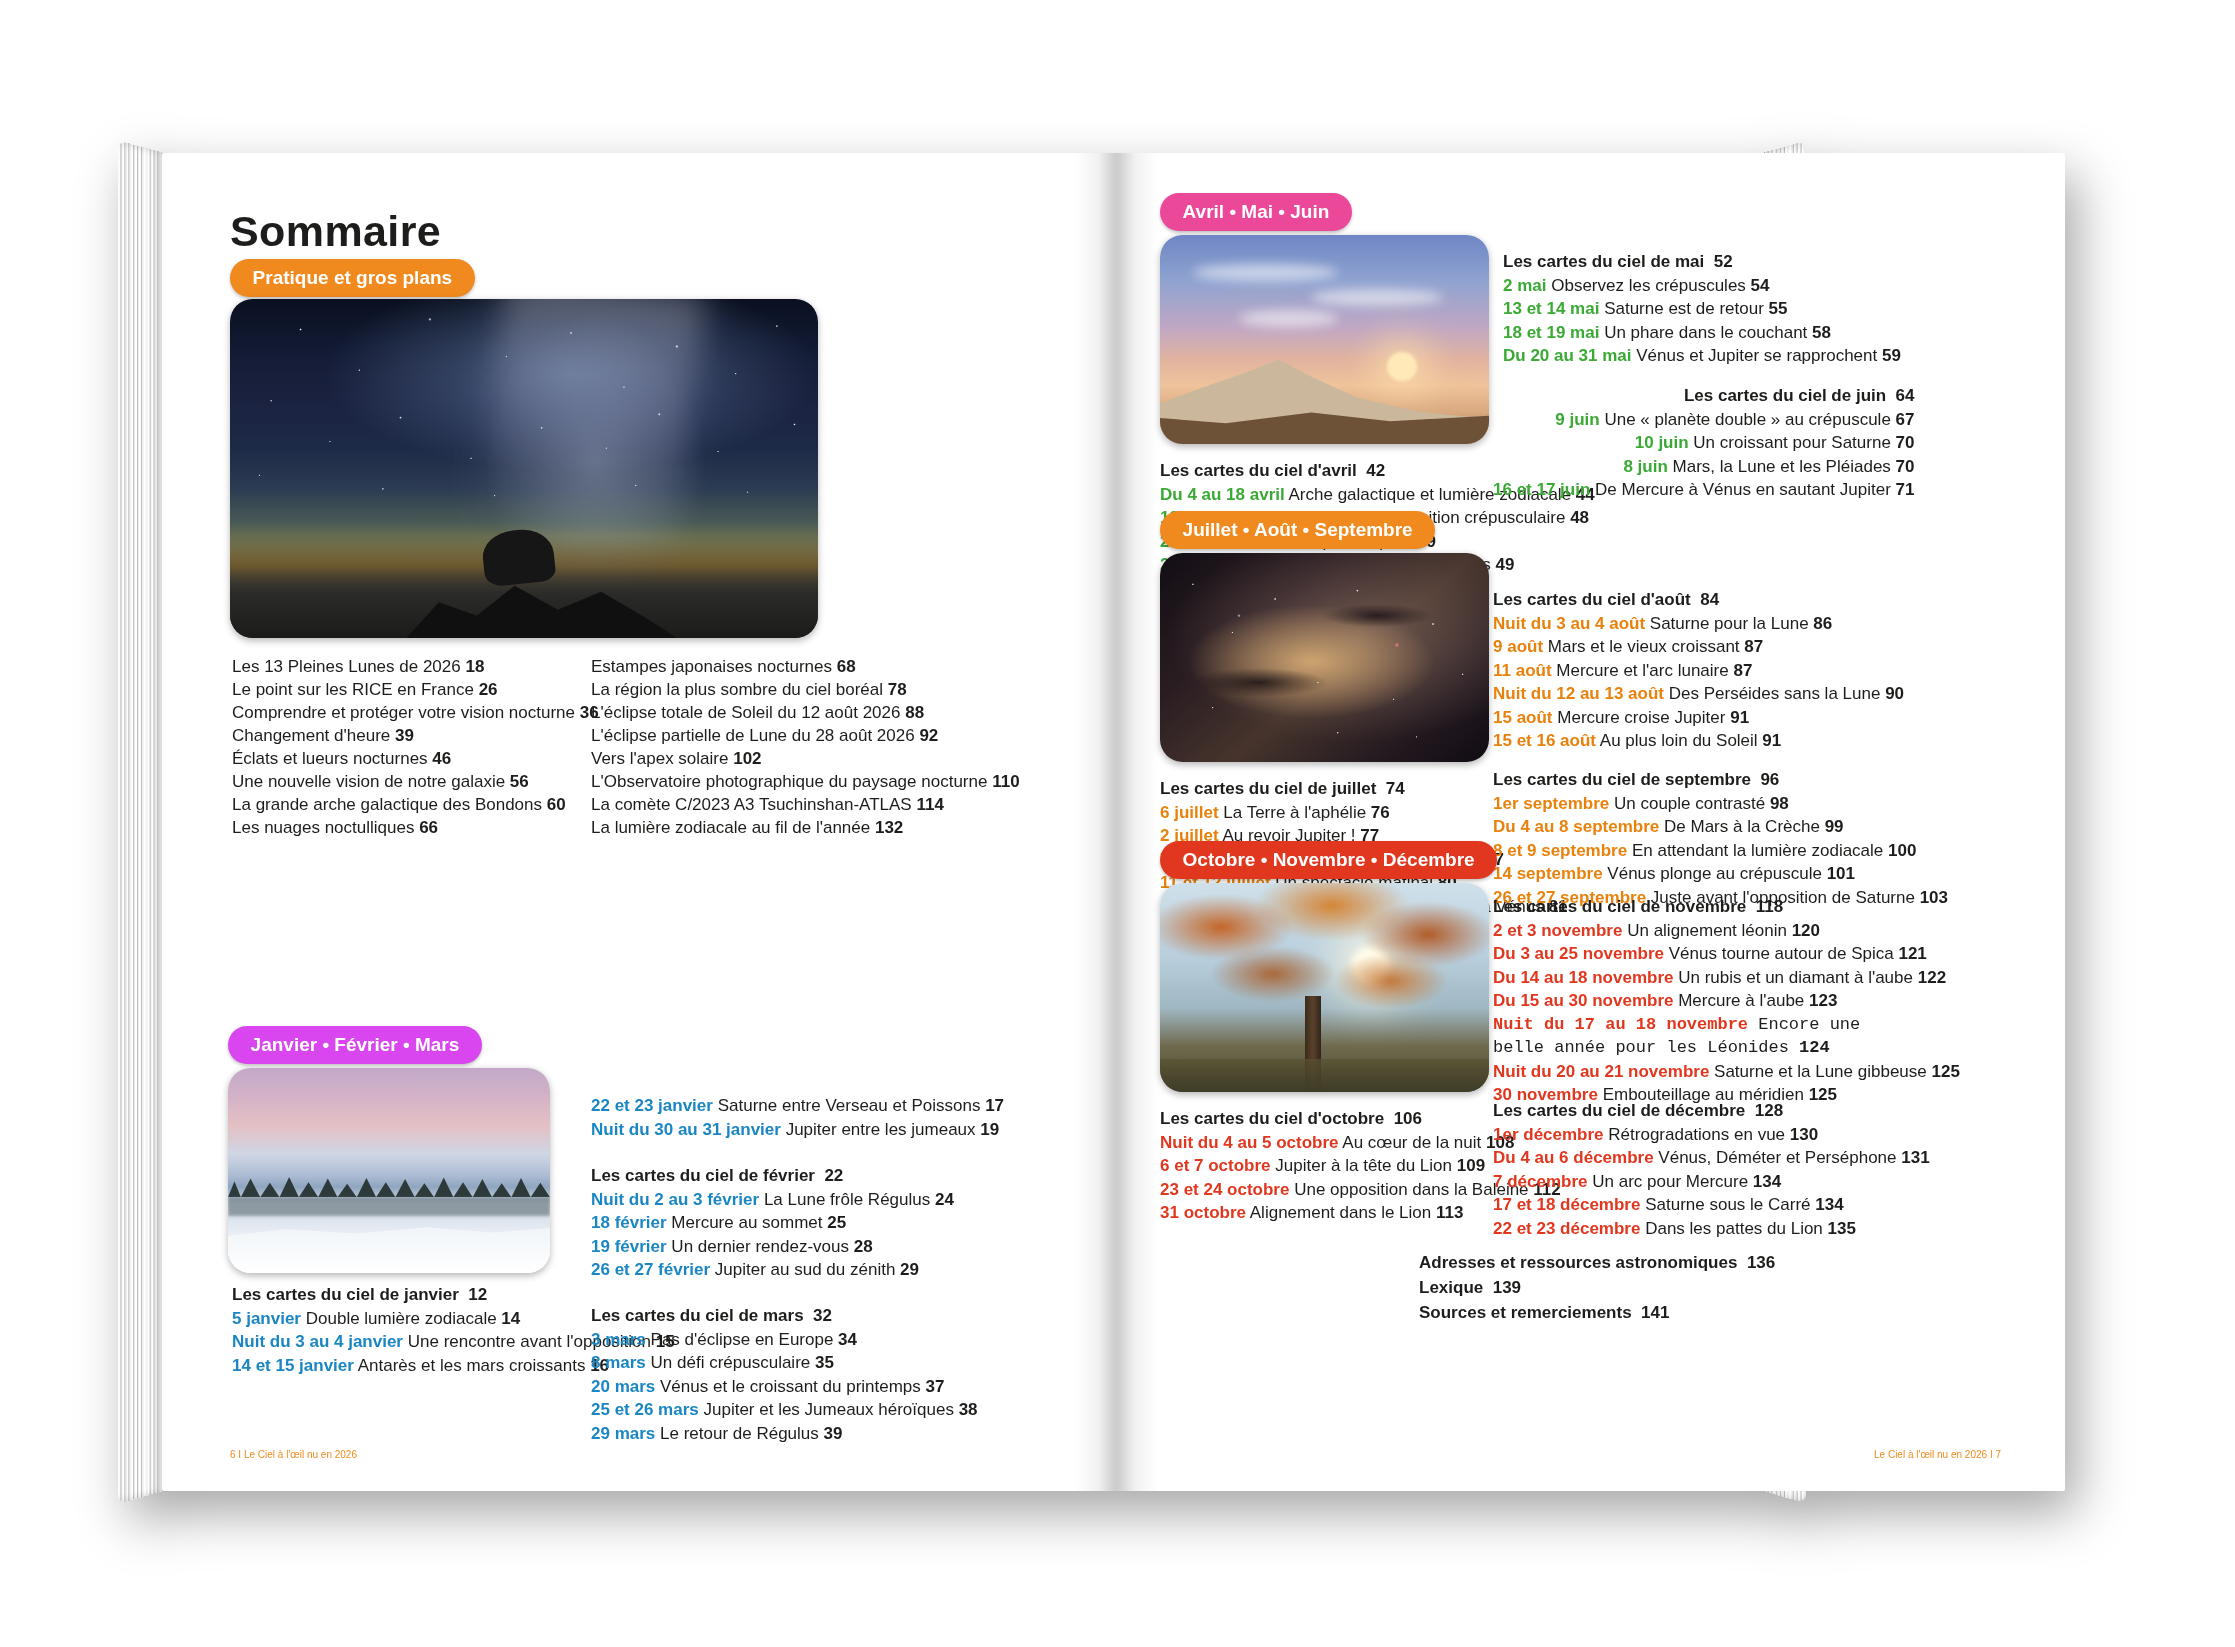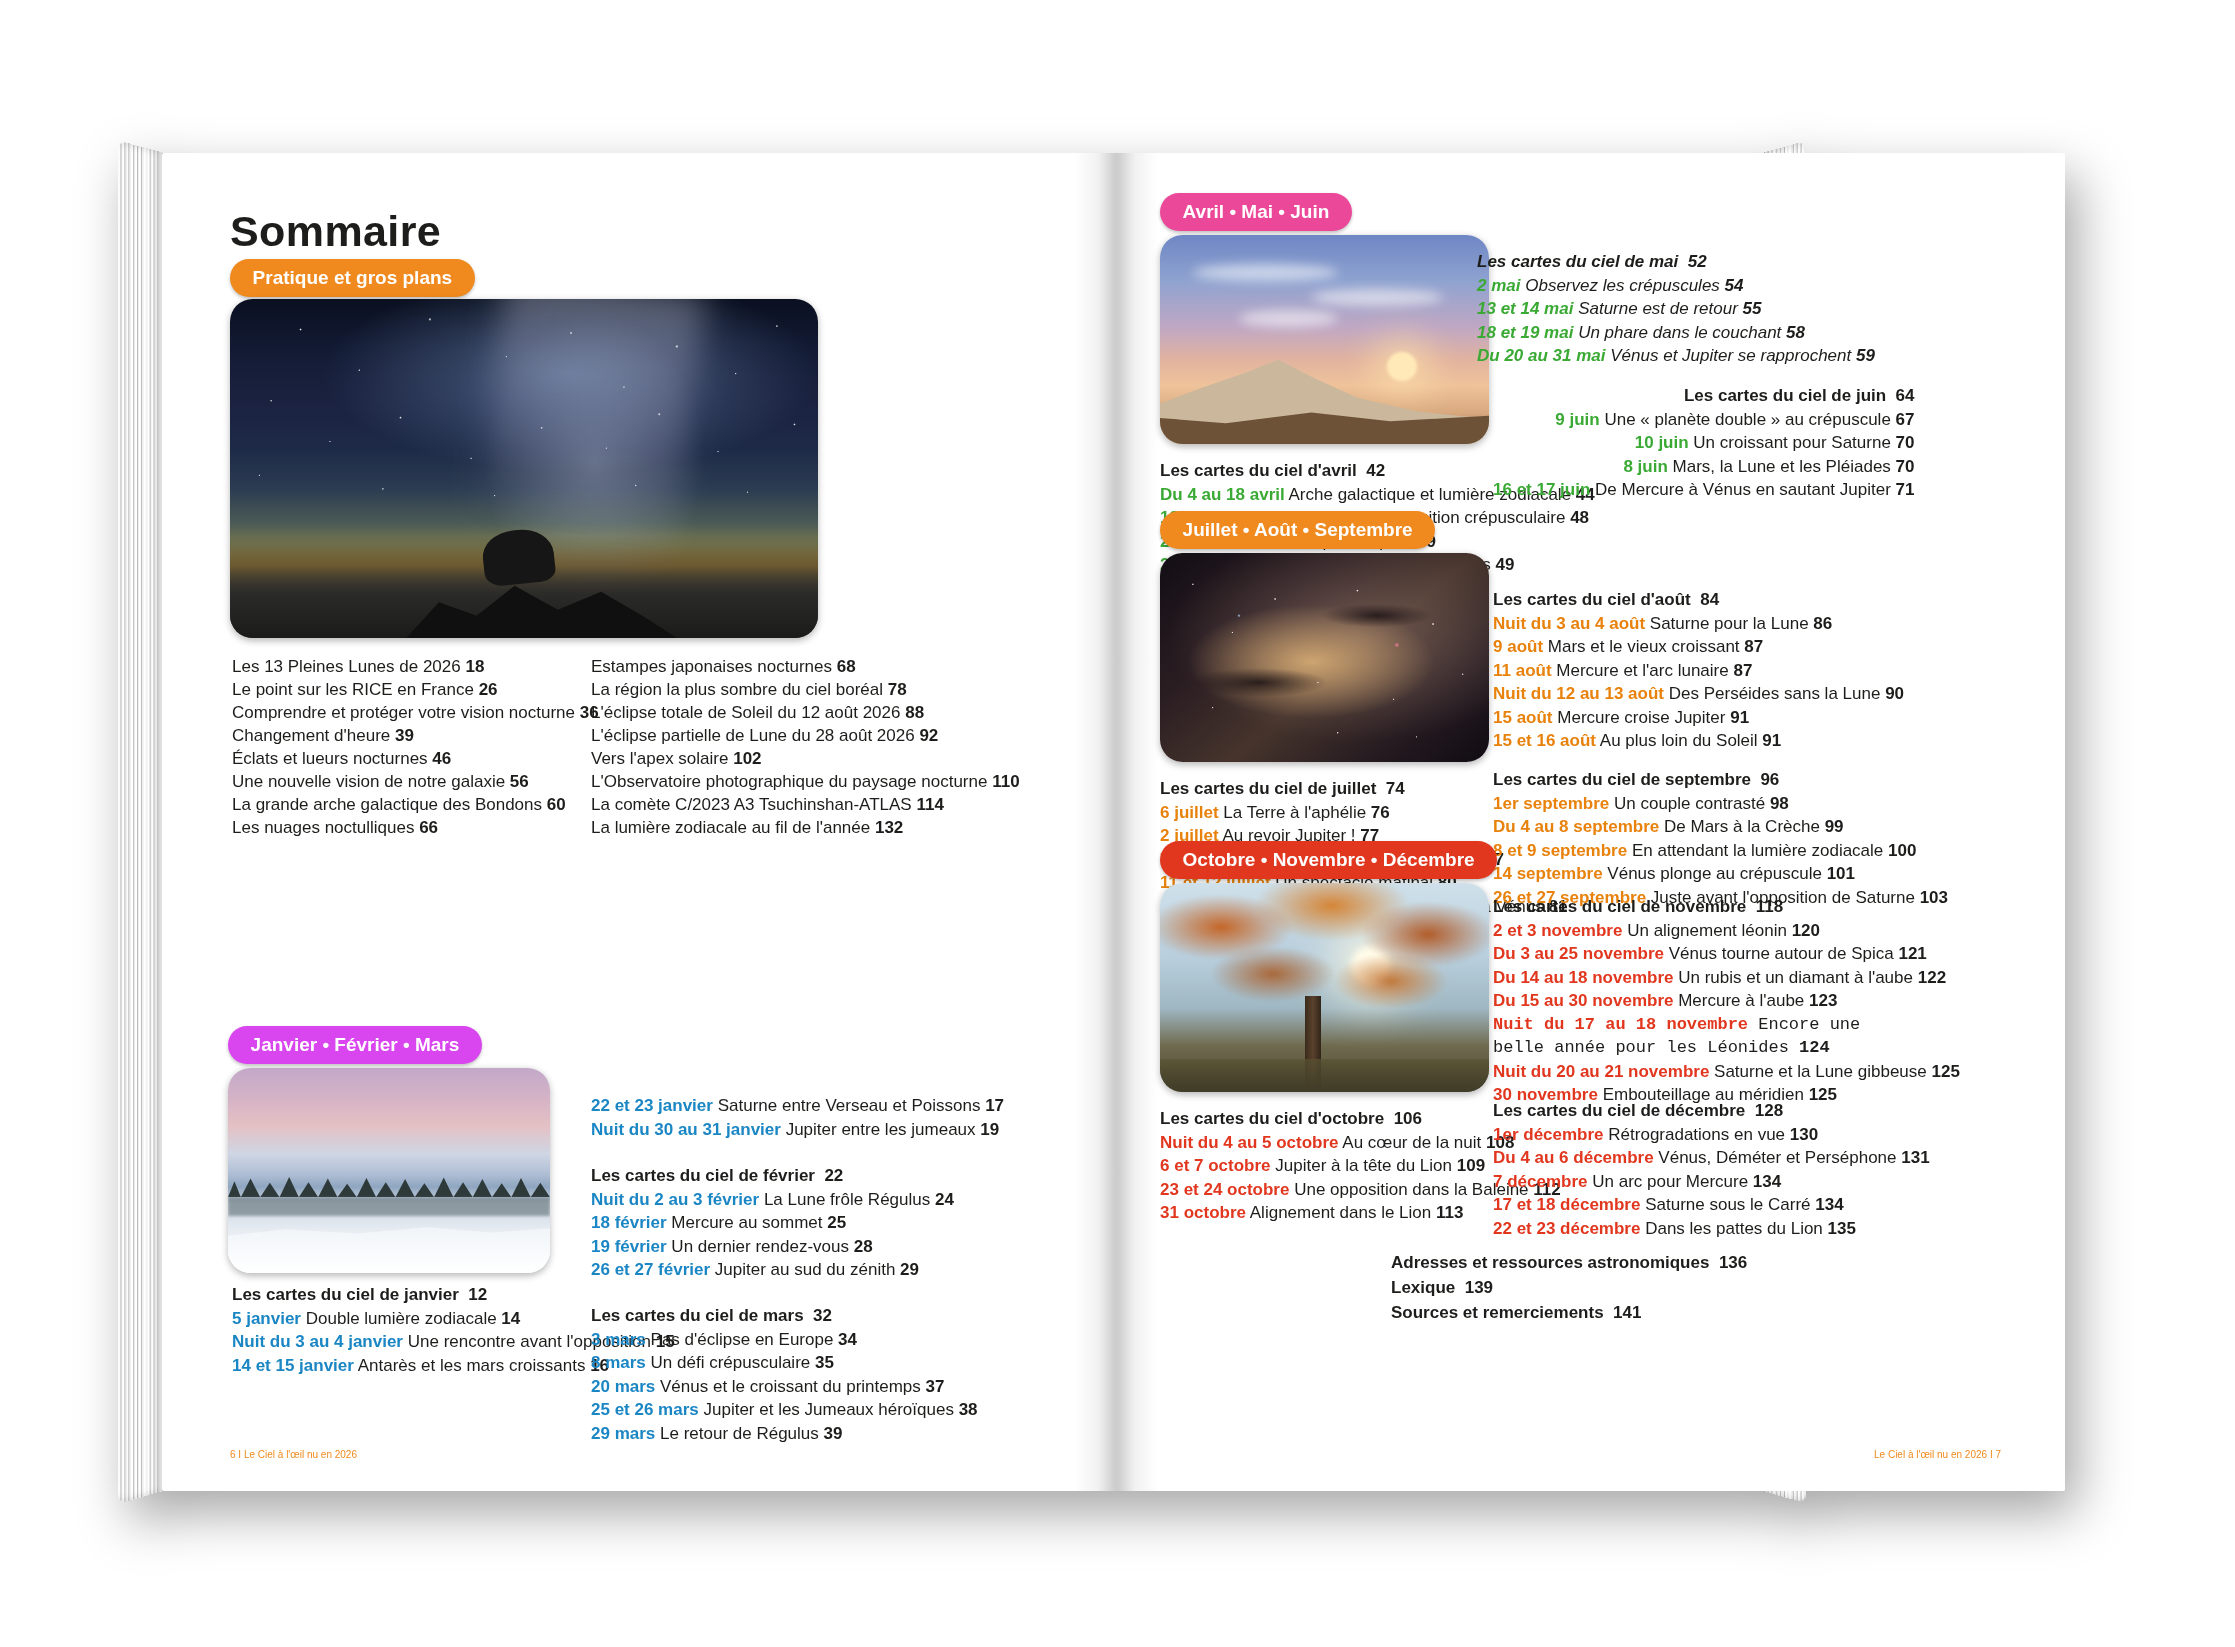--- a/index.html
+++ b/index.html
@@ -243,21 +243,21 @@
   .ev { font-size:17px; line-height:23.5px; white-space:nowrap; color:#1d1d1b; }
   .ev .d { font-weight:bold; }
   .ev .p { font-weight:bold; }
   .c-blue  { color:#1b86c4; }
   .c-green { color:#3aaa35; }
   .c-orange{ color:#e8820c; }
   .c-red   { color:#e2371f; }
   .c-black { color:#1d1d1b; }
 
   .endblock { position:absolute; }
-  .endblock div { font-size:17px; font-weight:bold; line-height:25px; color:#1d1d1b; white-space:nowrap; }
+  .endblock div { font-size:17px; font-weight:bold; line-height:25px; color:#1d1d1b; white-space:nowrap;margin-left:28px; }
 
   .folio {
     position:absolute; bottom:31px; font-size:10px; color:#f08a1e; white-space:nowrap;
   }
   .folio.l { left:68px; }
   .folio.r { right:64px; }
 
   .wrap2 { white-space:normal; width:374px;font-family:Liberation Mono, monospace; }
 </style>
 </head>
@@ -365,21 +365,21 @@
       </div>
 
       <div class="col" style="left:45px;top:306px;">
         <div class="cm c-black"><span>Les cartes du ciel d'avril</span>&nbsp; <span>42</span></div>
         <div class="ev"><span class="d c-green">Du 4 au 18 avril</span> <span>Arche galactique et lumière zodiacale</span> <span class="p">44</span></div>
         <div class="ev"><span class="d c-green">18 et 19 avril</span> <span>Une superbe composition crépusculaire</span> <span class="p">48</span></div>
         <div class="ev"><span class="d c-green">22 avril</span> <span>Un croissant pour Jupiter</span> <span class="p">49</span></div>
         <div class="ev"><span class="d c-green">23 et 24 avril</span> <span>Deux planètes et les Pléiades</span> <span class="p">49</span></div>
       </div>
 
-      <div class="col" style="left:362px;top:97px;font-style:italic;">
+      <div class="col" style="left:388px;top:97px;">
         <div class="cm c-black"><span>Les cartes du ciel de mai</span>&nbsp; <span>52</span></div>
         <div class="ev"><span class="d c-green">2 mai</span> <span>Observez les crépuscules</span> <span class="p">54</span></div>
         <div class="ev"><span class="d c-green">13 et 14 mai</span> <span>Saturne est de retour</span> <span class="p">55</span></div>
         <div class="ev"><span class="d c-green">18 et 19 mai</span> <span>Un phare dans le couchant</span> <span class="p">58</span></div>
         <div class="ev"><span class="d c-green">Du 20 au 31 mai</span> <span>Vénus et Jupiter se rapprochent</span> <span class="p">59</span></div>
       </div>
 
       <div class="col" style="left:378px;top:231px;text-align:right;">
         <div class="cm c-black"><span>Les cartes du ciel de juin</span>&nbsp; <span>64</span></div>
         <div class="ev"><span class="d c-green">9 juin</span> <span>Une « planète double » au crépuscule</span> <span class="p">67</span></div>

